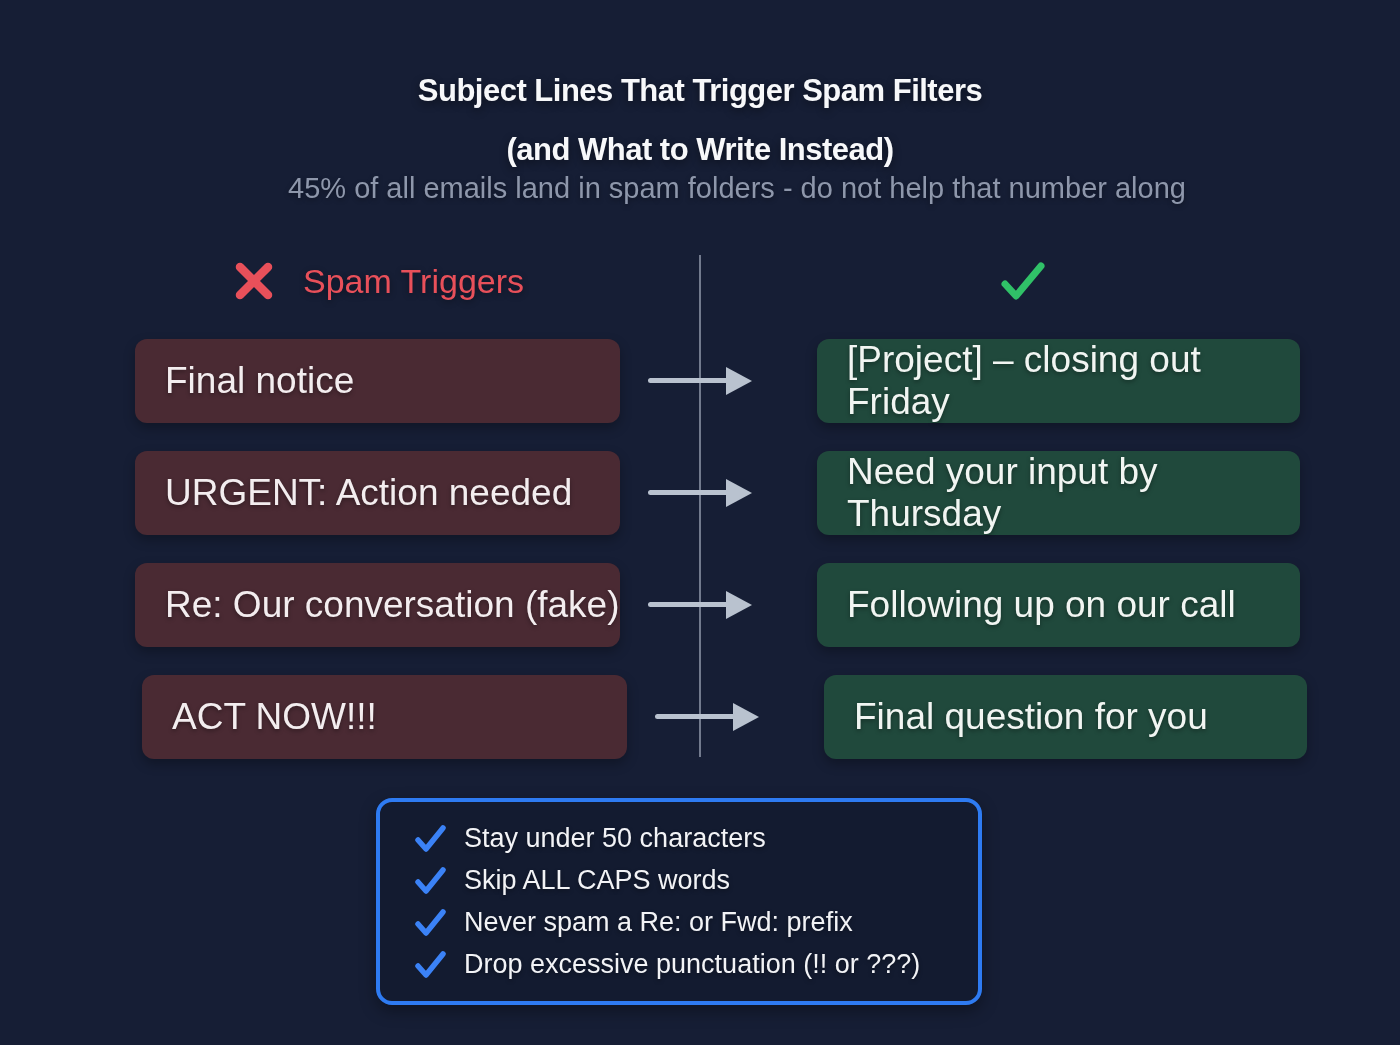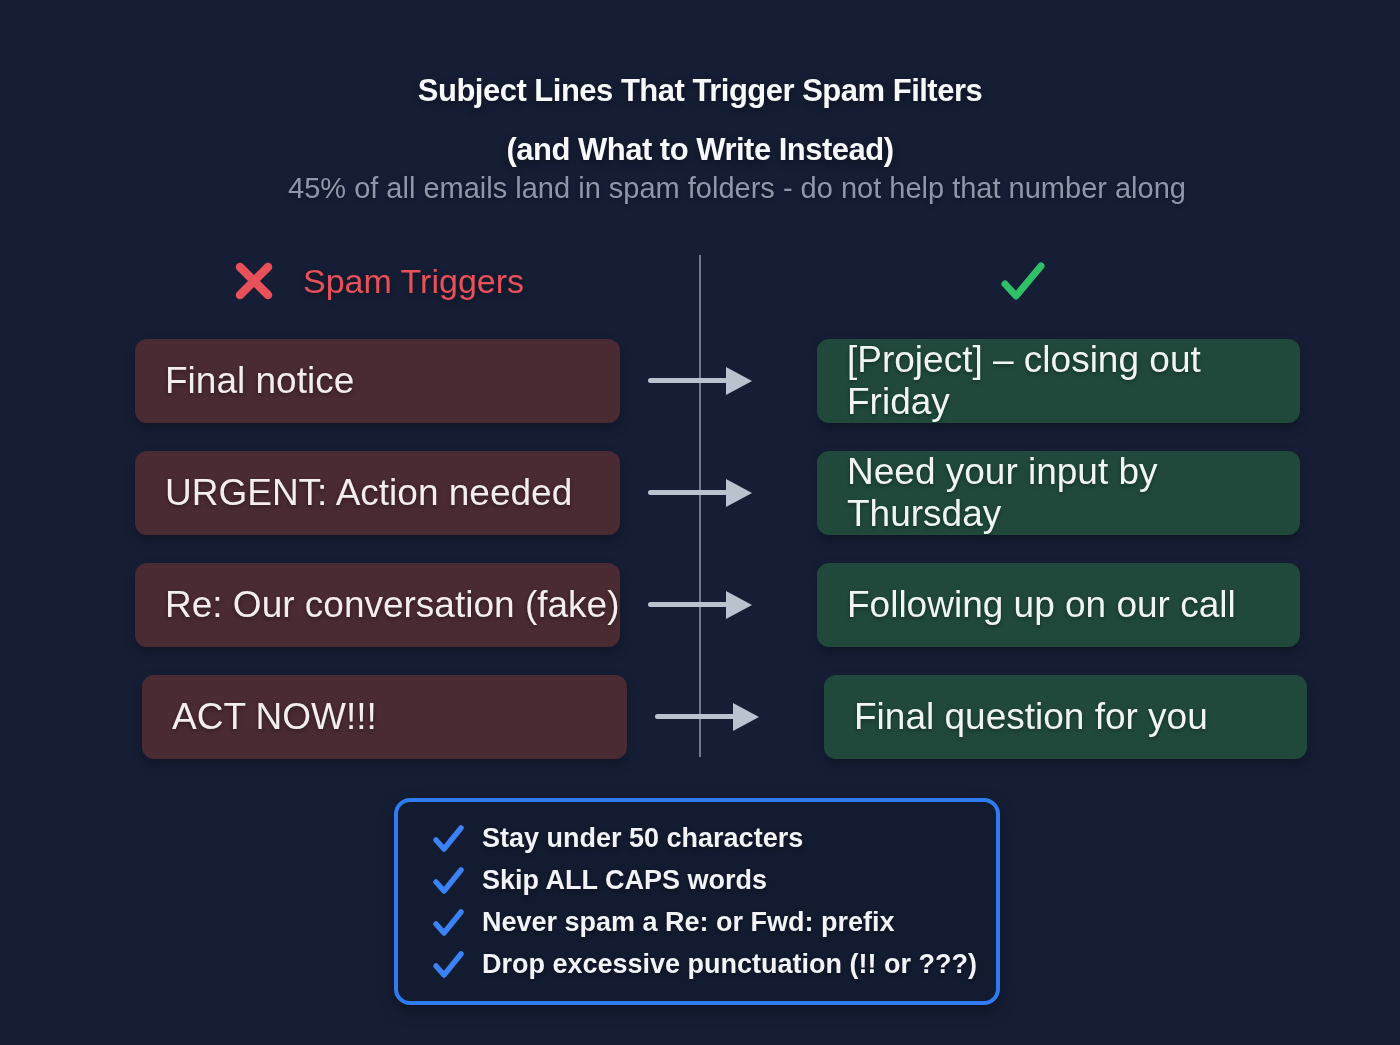--- a/index.html
+++ b/index.html
@@ -57,27 +57,26 @@
     background:#b9c2cf;border-radius:3px;
   }
   .arrow .head{
     position:absolute;left:78px;top:-11px;width:0;height:0;
     border-left:26px solid #b9c2cf;
     border-top:14px solid transparent;
     border-bottom:14px solid transparent;
   }
   
   .tips{
-    position:absolute;left:394px;top:798px;width:606px;height:207px;
+    position:absolute;left:376px;top:798px;width:606px;height:207px;
     box-sizing:border-box;border:4px solid #2e7bf2;border-radius:16px;
     background:#131b30;
     display:flex;flex-direction:column;justify-content:center;gap:11px;
     padding-left:34px;
     box-shadow:0 6px 16px rgba(0,0,0,0.35);
-    font-weight:bold;
   }
   .tip{display:flex;align-items:center;gap:17px;font-size:27px;color:#f2f3f6;
        text-shadow:0 2px 4px rgba(0,0,0,0.35);}
   .tip svg{flex:0 0 auto;display:block;}
 </style>
 </head>
 <body>
 
 <div class="canvas">
 

